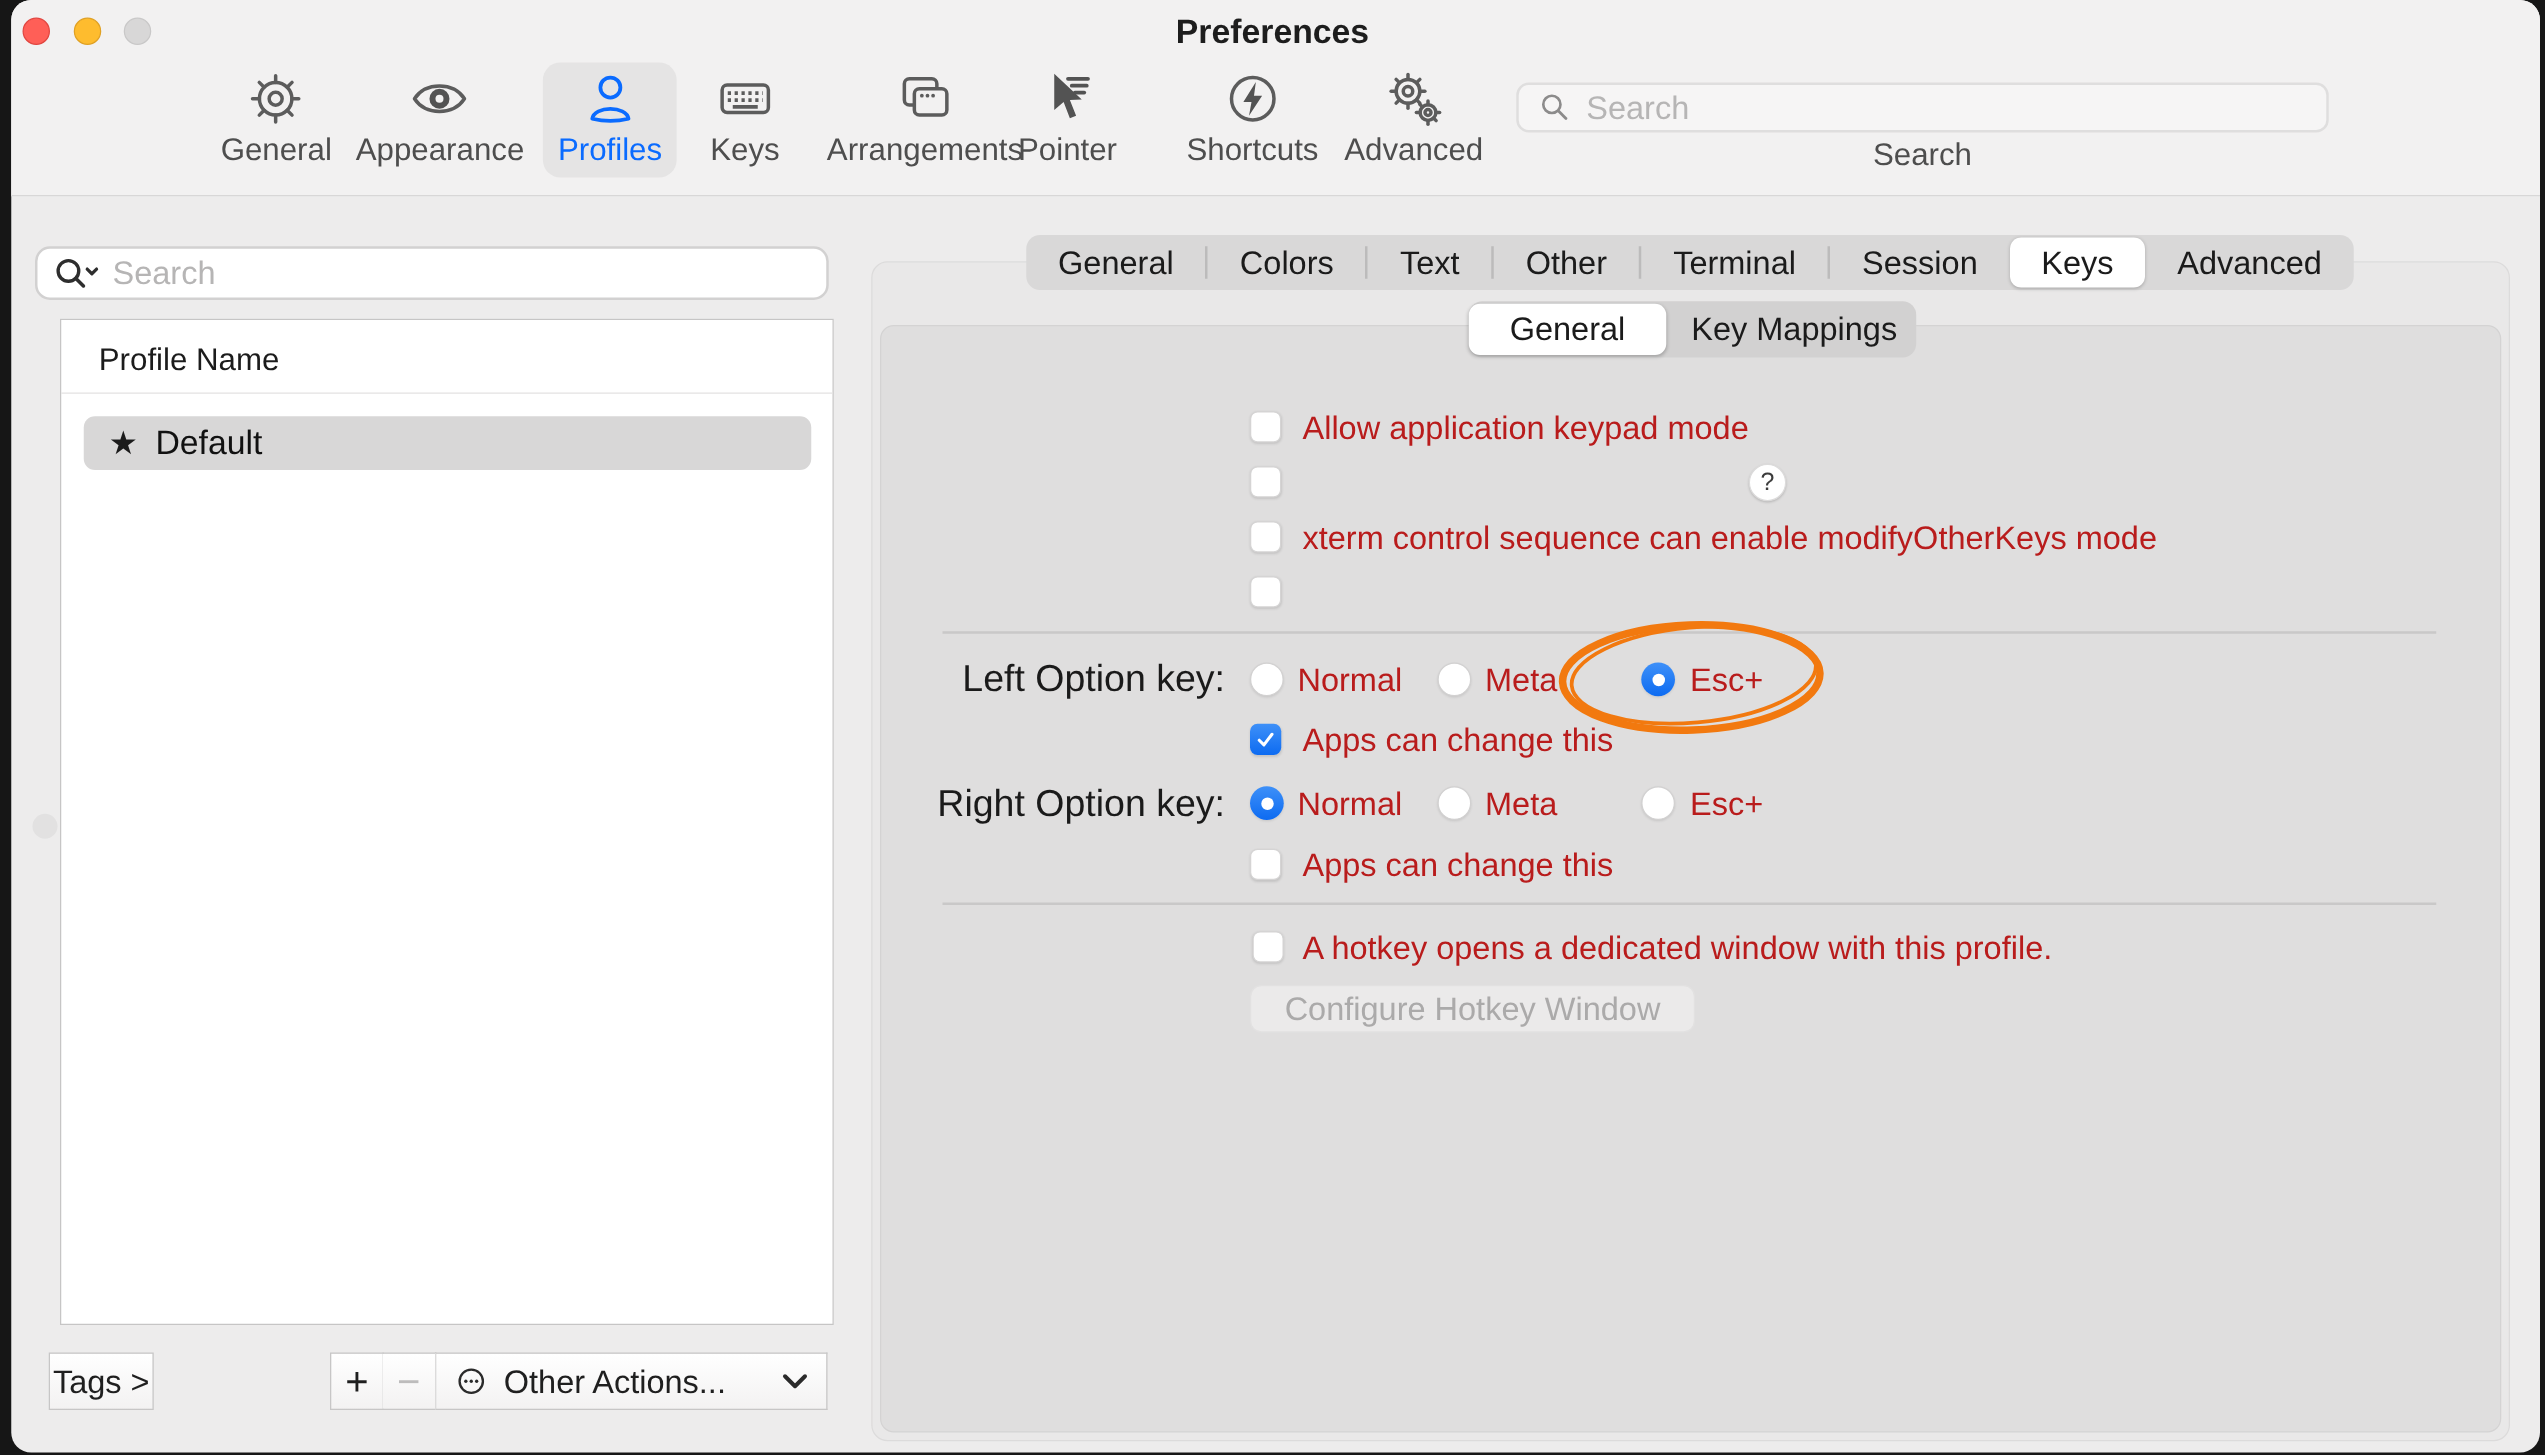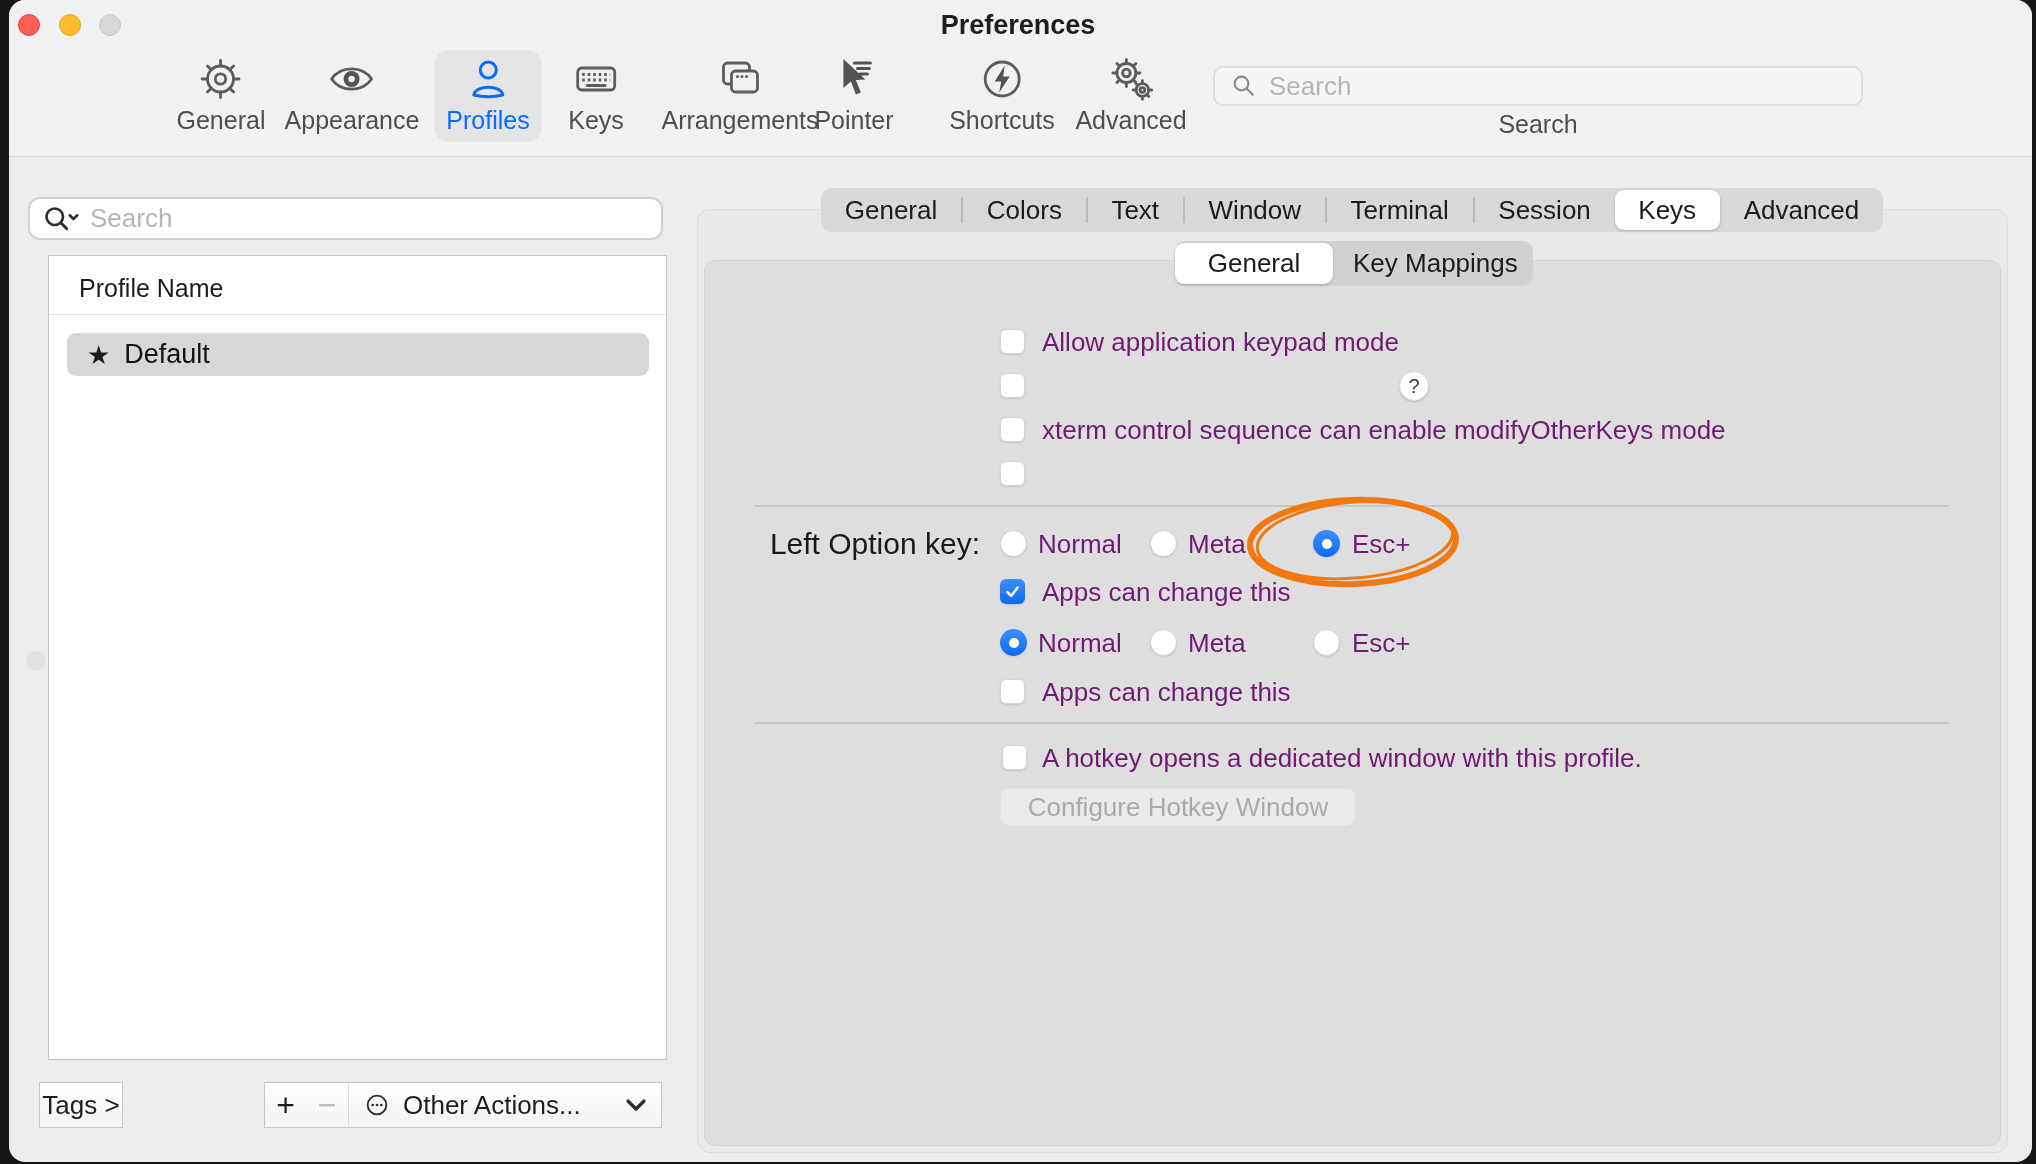--- a/index.html
+++ b/index.html
@@ -45,21 +45,21 @@
   .tabseg.active{background:#fff;border-radius:9px;margin:2px 0;box-shadow:0 1px 3px rgba(0,0,0,.22);}
   .tsep{width:2px;height:26px;background:#BCBBBB;align-self:center;}
   #subtabs{position:absolute;left:1175px;top:241px;width:358px;height:45px;background:#D2D1D1;border-radius:11px;display:flex;}
   #subtabs .tabseg{font-size:26px;}
   
   .cbox{position:absolute;width:25px;height:25px;background:#fff;border:1px solid #D5D4D4;border-radius:6px;box-shadow:0 1px 2px rgba(0,0,0,.12);box-sizing:border-box;}
   .cbox.on{background:linear-gradient(#3E90F8,#0D6BF1);border:none;display:flex;align-items:center;justify-content:center;}
   .radio{position:absolute;width:27px;height:27px;border-radius:50%;background:#fff;border:1px solid #D2D1D1;box-shadow:0 1px 2px rgba(0,0,0,.10);box-sizing:border-box;}
   .radio.on{background:linear-gradient(#3E90F8,#0D6BF1);border:none;}
   .radio.on::after{content:"";position:absolute;left:8.5px;top:8.5px;width:10px;height:10px;border-radius:50%;background:#fff;}
-  .lbl{position:absolute;font-size:26px;color:#701a75;white-space:nowrap;line-height:32px;}
+  .lbl{position:absolute;font-size:26px;color:#b91c1c;white-space:nowrap;line-height:32px;}
   .rlbl{position:absolute;font-size:30px;color:#1a1a1a;text-align:right;line-height:32px;}
   .pdivider{position:absolute;left:754px;width:1195px;height:2px;background:#C9C8C8;}
   #helpBtn{position:absolute;left:1399px;top:371px;width:30px;height:30px;border-radius:50%;background:#fff;border:1px solid #DCDBDB;box-shadow:0 1px 2px rgba(0,0,0,.18);display:flex;align-items:center;justify-content:center;font-size:20px;color:#3c3c3c;box-sizing:border-box;}
   #configureBtn{position:absolute;left:1000px;top:788px;width:356px;height:38px;background:#EBEAEA;border:1px solid #E2E1E1;border-radius:9px;font-size:26px;color:#ABAAAA;display:flex;align-items:center;justify-content:center;box-sizing:border-box;}
 </style>
 </head>
 <body>
 
 <div id="window">
 <div id="content">
@@ -225,21 +225,21 @@
   <div id="panelOuter"></div>
   <div id="panelInner"></div>
 
   <div id="tabstrip">
     <div class="tabseg">General</div>
     <div class="tsep"></div>
     <div class="tabseg">Colors</div>
     <div class="tsep"></div>
     <div class="tabseg">Text</div>
     <div class="tsep"></div>
-    <div class="tabseg">Window</div>
+    <div class="tabseg">Other</div>
     <div class="tsep"></div>
     <div class="tabseg">Terminal</div>
     <div class="tsep"></div>
     <div class="tabseg">Session</div>
     <div class="tabseg active">Keys</div>
     <div class="tabseg">Advanced</div>
   </div>
 
   <div id="subtabs">
     <div class="tabseg active" style="flex:0 0 118px;">General</div>
@@ -274,20 +274,21 @@
     <ellipse cx="113" cy="50" rx="98" ry="38" fill="none" stroke="#F2790F" stroke-width="3" transform="rotate(-5 113 50)"></ellipse>
   </svg>
 
   <div class="cbox on" style="left:1000px;top:579px;">
     <svg style="width:17px;height:17px;" viewBox="0 0 25 25">
       <polyline points="5,13.5 10.5,19 20,6.5" fill="none" stroke="#fff" stroke-width="3.6" stroke-linecap="round" stroke-linejoin="round"></polyline>
     </svg>
   </div>
   <div class="lbl" style="left:1042px;top:576px;">Apps can change this</div>
 
+  <div class="rlbl" style="left:640px;top:628px;width:340px;">Right Option key:</div>
   <div class="radio on" style="left:1000px;top:629px;"></div>
   <div class="lbl" style="left:1038px;top:627px;">Normal</div>
   <div class="radio" style="left:1150px;top:629px;"></div>
   <div class="lbl" style="left:1188px;top:627px;">Meta</div>
   <div class="radio" style="left:1313px;top:629px;"></div>
   <div class="lbl" style="left:1352px;top:627px;">Esc+</div>
 
   <div class="cbox" style="left:1000px;top:679px;"></div>
   <div class="lbl" style="left:1042px;top:676px;">Apps can change this</div>
 

